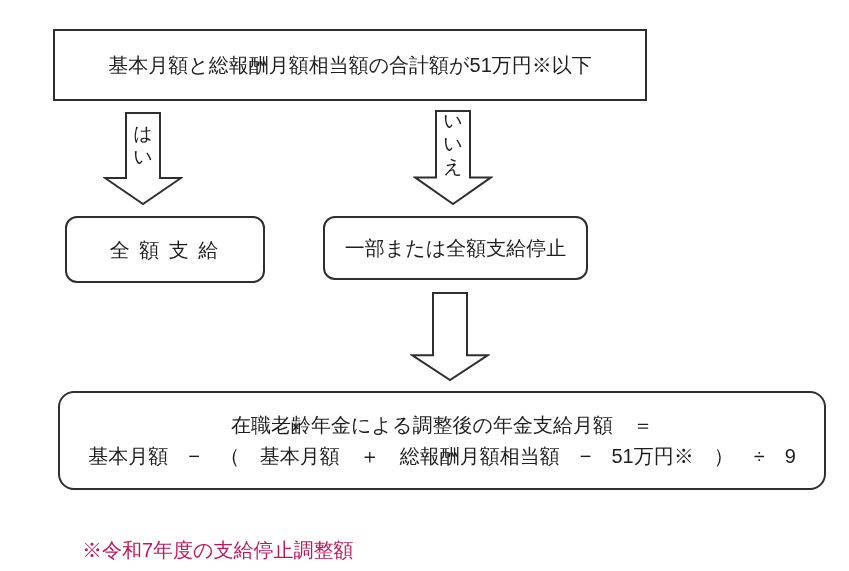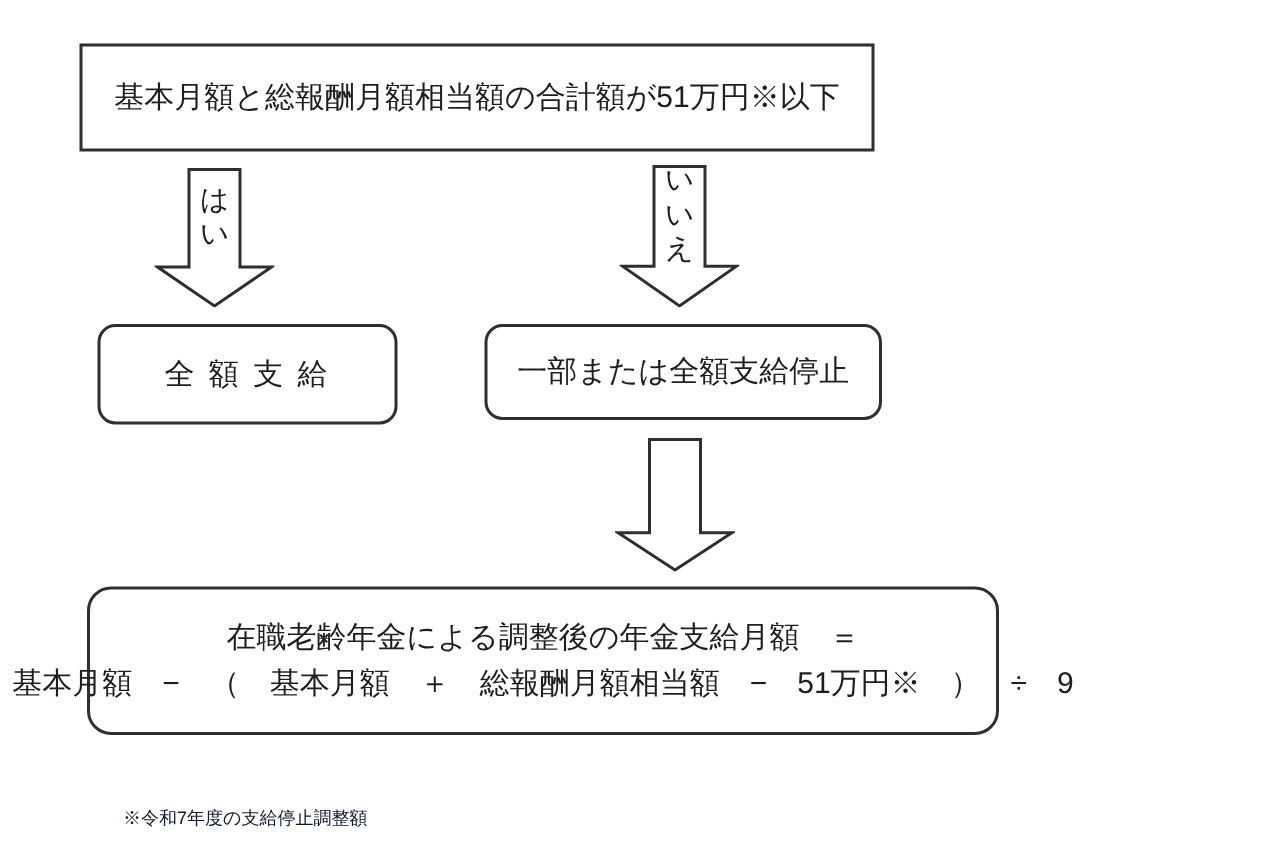--- a/index.html
+++ b/index.html
@@ -23,37 +23,37 @@
     display: flex;
     align-items: center;
     justify-content: center;
     text-align: center;
     box-sizing: border-box;
     font-size: 20px;
     line-height: 1.5;
   }
   .box--condition {
     left: 53px; top: 29px;
-    width: 530px; height: 72px;
+    width: 594px; height: 72px;
     border-radius: 0;
   }
   .box--full {
     left: 65px; top: 216px;
     width: 200px; height: 67px;
     border-radius: 12px;
     letter-spacing: 2px;
   }
   .box--partial {
     left: 323px; top: 216px;
     width: 265px; height: 64px;
     border-radius: 12px;
   }
   .box--result {
     left: 58px; top: 391px;
-    width: 608px; height: 99px;
+    width: 768px; height: 99px;
     border-radius: 16px;
     flex-direction: column;
   }
   .box--result .formula-line {
     display: block;
     font-size: 20px;
     line-height: 31px;
     white-space: nowrap;
   }
   .arrow {
@@ -80,22 +80,22 @@
     color: #1e1e1e;
     pointer-events: none;
   }
   .arrow--yes { left: 103px; top: 112px; width: 80px; height: 93px; }
   .arrow--no  { left: 413px; top: 110px; width: 80px; height: 95px; }
   .arrow--mid { left: 410px; top: 292px; width: 80px; height: 89px; }
   .footnote {
     position: absolute;
     left: 82px;
     top: 537px;
-    font-size: 12px;
-    color: #0f172a;
+    font-size: 20px;
+    color: #be185d;
     white-space: nowrap;
   }
 </style>
 </head>
 <body>
 
 <div class="canvas">
 
   <div class="box box--condition">
     <span>基本月額と総報酬月額相当額の合計額が51万円※以下</span>

